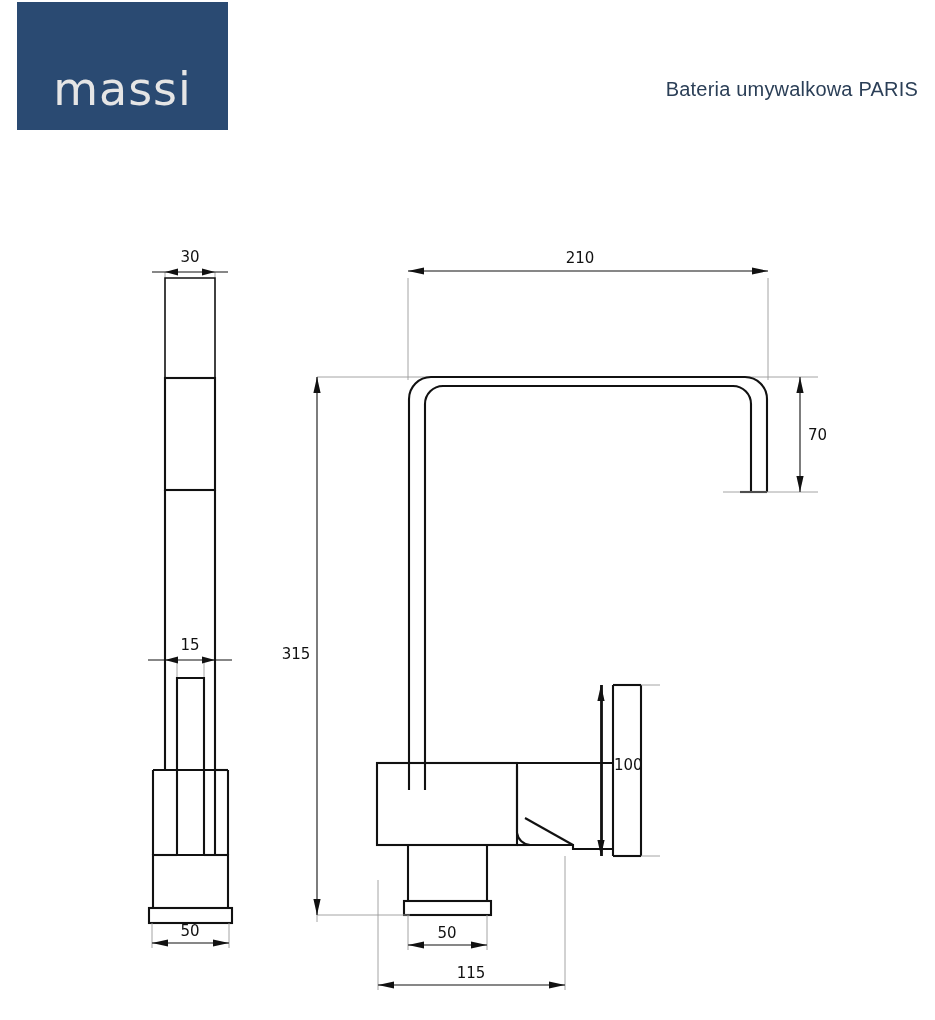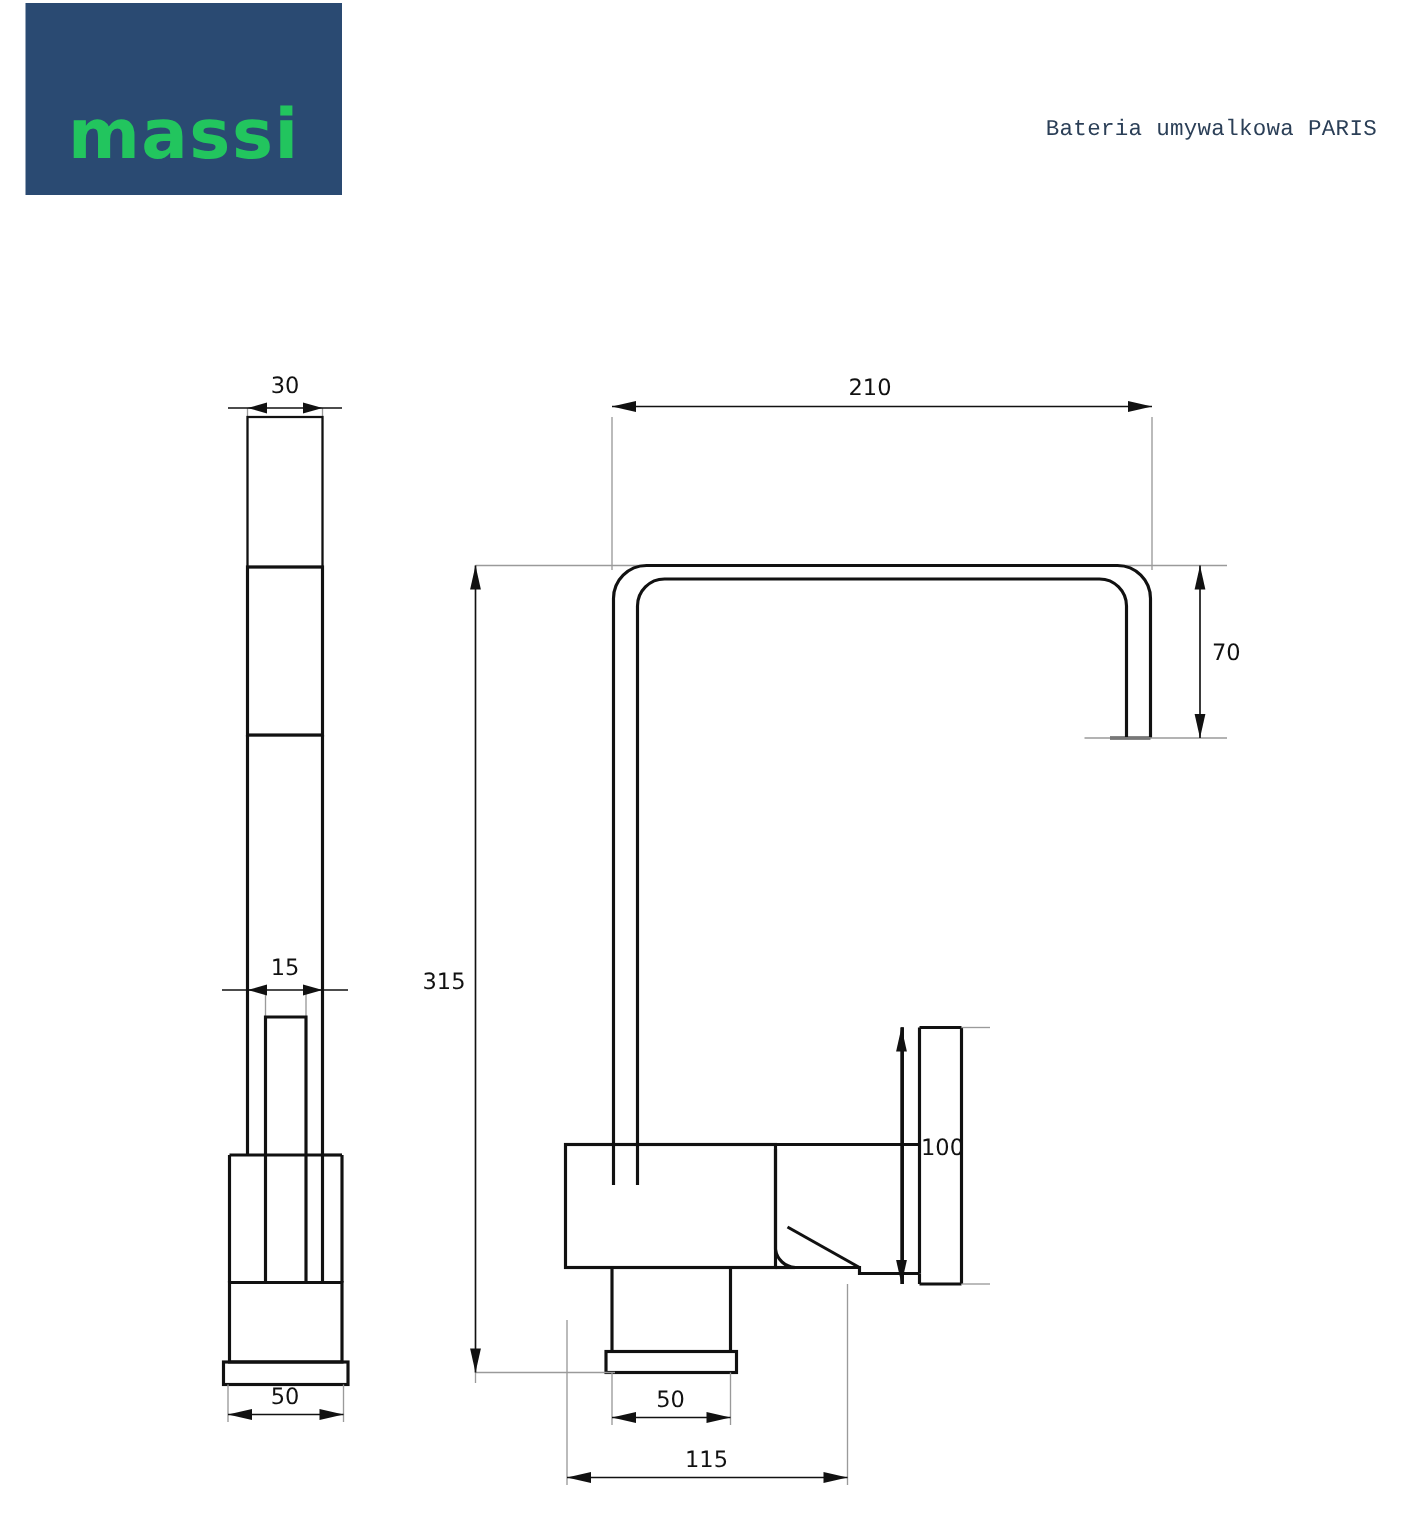--- a/index.html
+++ b/index.html
@@ -34,35 +34,35 @@
     width: 211px;
     height: 128px;
     background: #2a4a72;
     display: flex;
     align-items: flex-end;
     justify-content: center;
     padding-bottom: 18px;
     box-sizing: border-box;
   }
   #logo-text {
-    color: #22c55e;
+    color: #e5e5e5;
     font-family: "DejaVu Sans", sans-serif;
     font-size: 46px;
-    font-weight: 700;
+    font-weight: 400;
     letter-spacing: 1px;
     line-height: 1;
     user-select: none;
   }
   #doc-title {
     position: absolute;
     right: 17px;
     top: 78px;
     color: #2b3f57;
-    font-family: Liberation Mono, monospace;
-    font-size: 15px;
+    font-family: Liberation Sans, sans-serif;
+    font-size: 20px;
     font-weight: 400;
     letter-spacing: 0.2px;
     white-space: nowrap;
   }
   
   #drawing {
     position: absolute;
     left: 0;
     top: 0;
     width: 935px;

